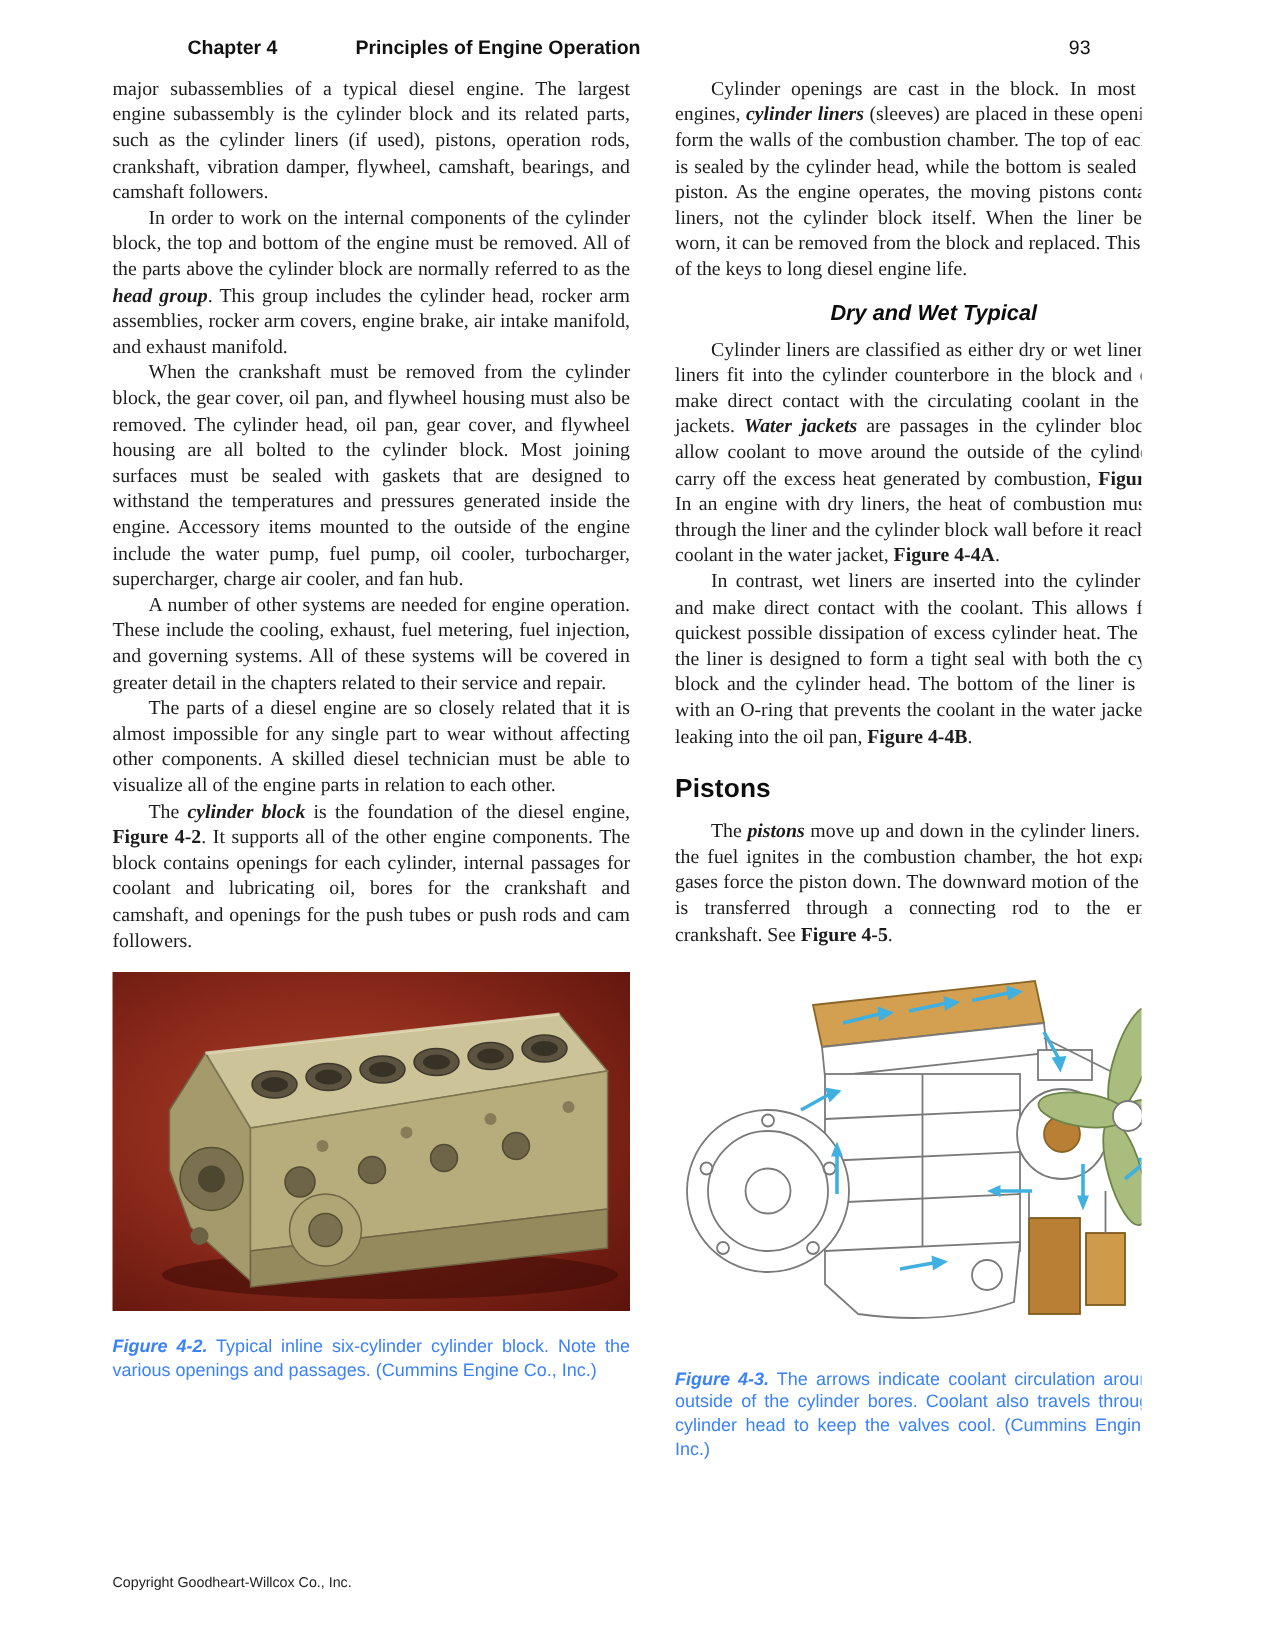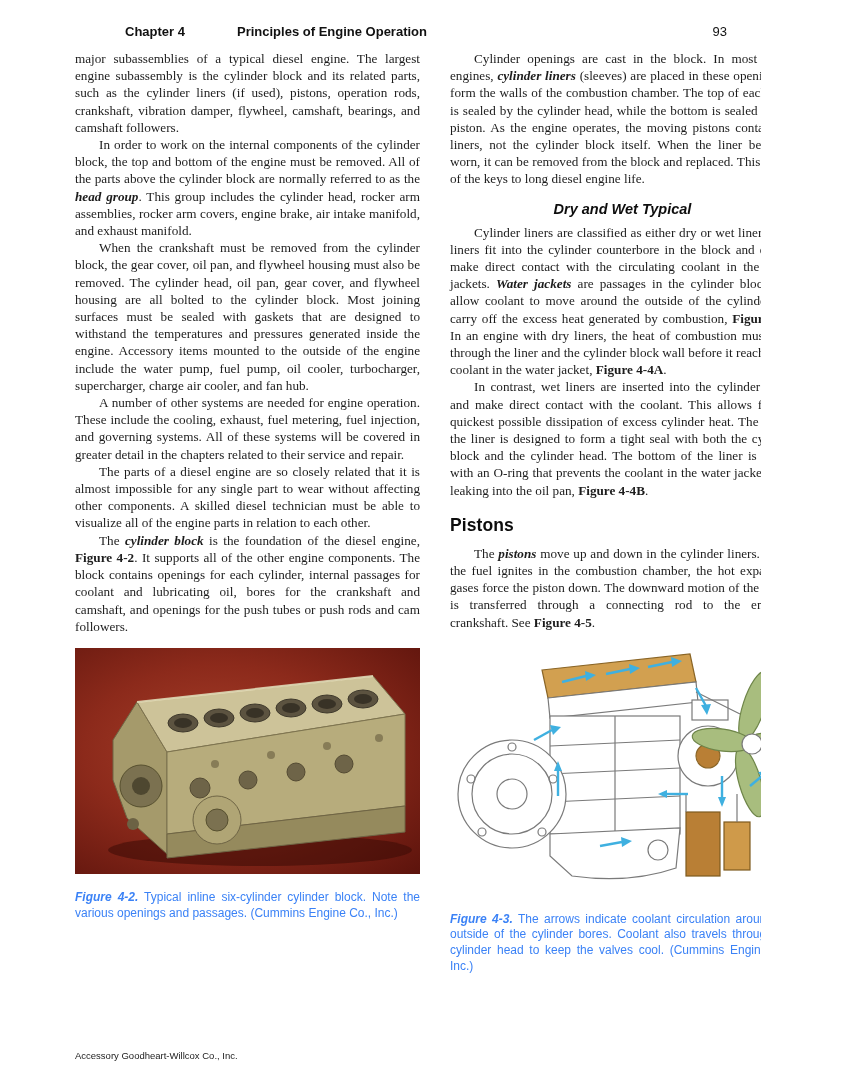--- a/index.html
+++ b/index.html
@@ -186,14 +186,14 @@
               <line x1="300" y1="142" x2="312" y2="132"></line>
                 <polygon points="308,128 318,127 314,136" stroke="none"></polygon>
             </g>
           </svg>
         </div>
         <figcaption class="caption"><span class="run-b">Figure 4-3.</span><span class="run-n"> The arrows indicate coolant circulation around the outside of the cylinder bores. Coolant also travels through the cylinder head to keep the valves cool. (Cummins Engine Co., Inc.)</span></figcaption>
       </figure>
     </section>
   </div>
 
-  <div class="copyright">Accessory Goodheart-Willcox Co., Inc.</div>
+  <div class="copyright">Copyright Goodheart-Willcox Co., Inc.</div>
 </div>
 
 </body></html>

